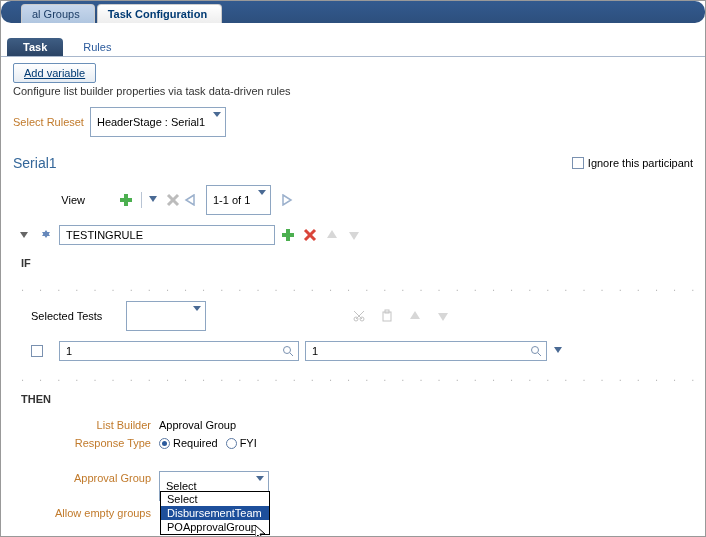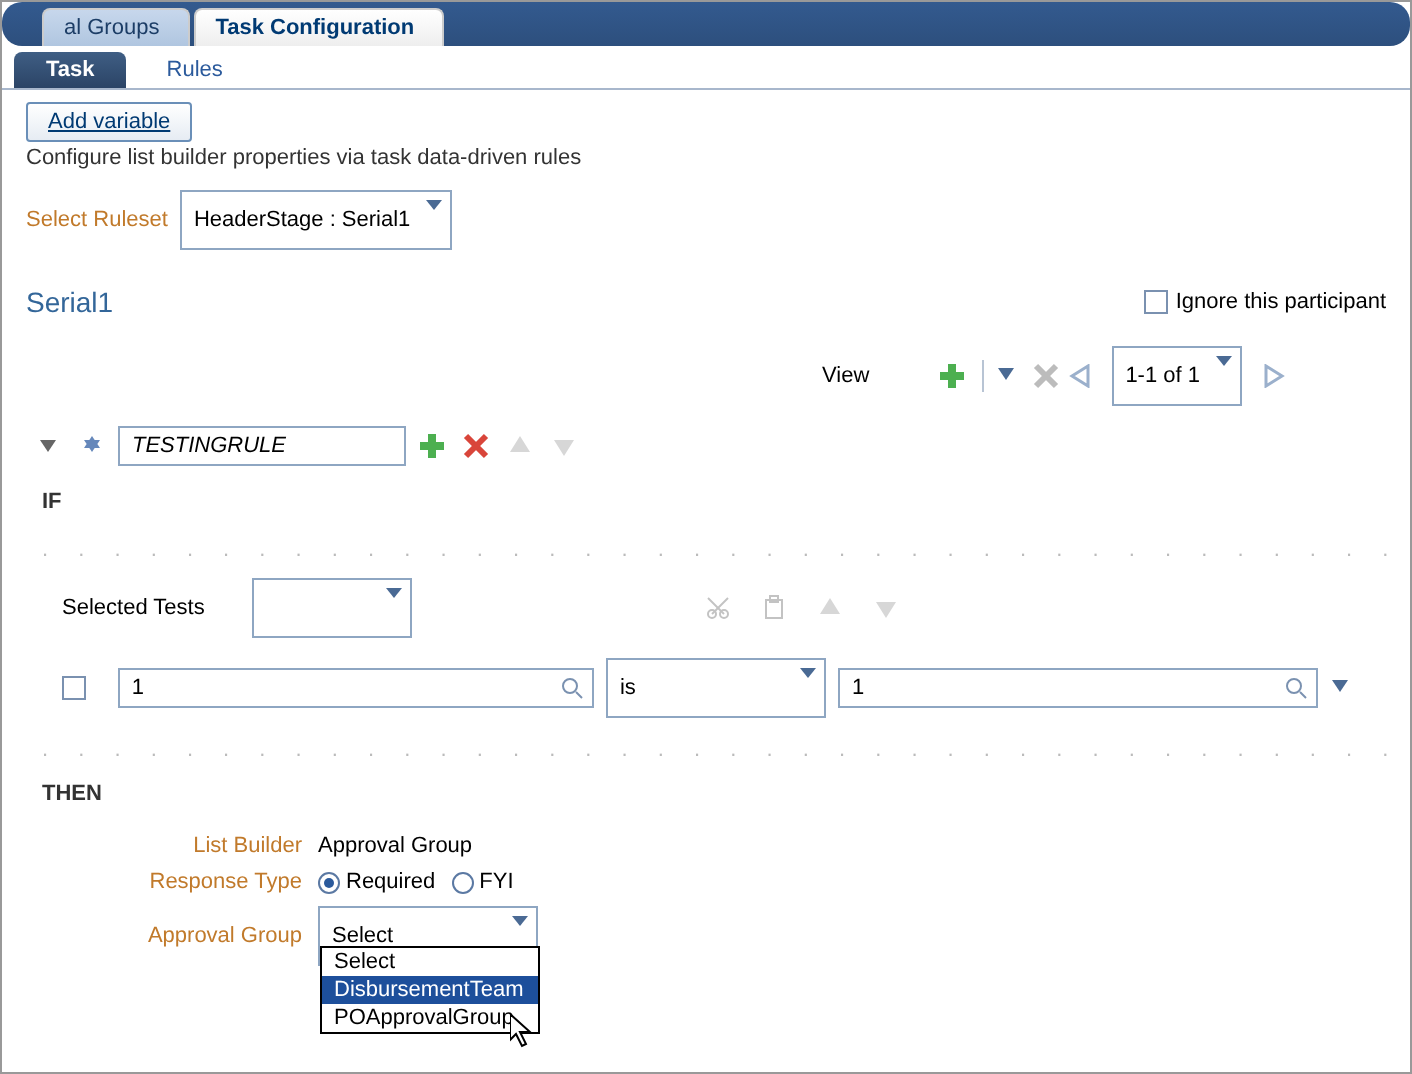--- a/index.html
+++ b/index.html
@@ -1,37 +1,37 @@
 <!DOCTYPE html>
 <html><head>
 <meta charset="utf-8">
 <style>
   * { box-sizing: border-box; margin: 0; padding: 0; font-family: Tahoma, Arial, sans-serif; font-size: 11px; }
   body { background: #fff; width: 706px; height: 537px; border: 1px solid #999; overflow: hidden; }
   .topbar { background: linear-gradient(#335a8f, #2d4f7d); height: 22px; display: flex; align-items: flex-end; padding-left: 20px; border-radius: 10px; }
   .tab-outer { background: linear-gradient(#fff,#eee); color: #003a73; padding: 3px 14px 3px 10px; border-radius: 4px 4px 0 0; margin-right: 2px; border-top:1px solid #ccc; border-left:1px solid #ccc; border-right:1px solid #ccc; }
   .tab-outer.inactive { background: linear-gradient(#c7d7ec,#b0c6e0); color: #1c3d66; }
-  .subtabs { height: 22px; display: flex; align-items: flex-end; padding-left: 6px; border-bottom: 1px solid #a8b7cc; }
+  .subtabs { height: 34px; display: flex; align-items: flex-end; padding-left: 6px; border-bottom: 1px solid #a8b7cc; }
   .subtab { padding: 3px 16px; border-radius: 4px 4px 0 0; margin-right: 4px; }
   .subtab.active { background: linear-gradient(#3f5e84, #2b4466); color: #fff; font-weight: bold; }
   .subtab.inactive { color: #2b5a9c; }
   .section { padding: 6px 12px; }
   .section-hdr { display:flex; justify-content:space-between; align-items:center; }
   .section-title { color: #336699; font-size: 14px; font-weight: normal; display:flex; align-items:center; gap:4px; }
   .add-var { border:1px solid #6a8fb8; color:#003a73; background:linear-gradient(#fff,#e6ecf3); padding:3px 10px; border-radius:2px; cursor:pointer; text-decoration:underline; }
   .hint { color:#333; margin-top:2px; }
   .ruleset-row { display:flex; align-items:center; gap:6px; margin-top:10px; }
   .orange-label { color:#c17a2b; }
   .combo { border:1px solid #8ea6c2; background:#fff; padding:2px 20px 2px 6px; position:relative; display:inline-flex; align-items:center; height:30px; }
   .combo .chev { position:absolute; right:4px; top:4px; width:0;height:0;border-left:4px solid transparent;border-right:4px solid transparent;border-top:5px solid #4a6a94; }
   .serial-bar { display:flex; justify-content:space-between; align-items:center; padding:4px 12px; margin-top:8px; }
   .serial-title { color:#336699; font-size:14px; }
   .checkbox { display:inline-flex; align-items:center; gap:4px; }
   .chk { width:12px; height:12px; border:1px solid #7a91b0; background:#fff; }
-  .view-row { display:flex; align-items:center; justify-content:flex-end; padding:2px 60px 2px 14px; margin-top:8px; }
+  .view-row { display:flex; align-items:center; justify-content:flex-start; padding:2px 60px 2px 14px; margin-top:8px; }
   .view-left { display:flex; align-items:center; gap:6px; }
   .pager { display:flex; align-items:center; gap:6px; }
   .arrow-btn, .icon-btn { width:18px; height:18px; display:inline-flex; align-items:center; justify-content:center; color:#79879c; }
   .arrow-btn svg, .icon-btn svg { display:block; }
   .rule-row { display:flex; align-items:center; gap:4px; padding:2px 14px; margin-top:6px; }
   .expander { width:18px;height:18px;display:inline-flex;align-items:center;justify-content:center;color:#555; }
   .text-input { border:1px solid #8ea6c2; background:#fff; padding:2px 6px; height:20px; }
   .dots { color:#bbb; letter-spacing:6px; padding:0 20px; margin-top:8px; white-space:nowrap; overflow:hidden; }
   .if-label, .then-label { color:#333; font-weight:bold; padding:4px 20px; margin-top:6px; }
   .tests-row { display:flex; align-items:center; gap:24px; padding:2px 30px; margin-top:6px; }
@@ -39,21 +39,21 @@
   .cond-row { display:flex; align-items:center; gap:6px; padding:2px 30px; margin-top:6px; }
   .search-input { border:1px solid #8ea6c2; background:#fff; height:20px; display:flex; align-items:center; position:relative; }
   .search-input input { border:none; outline:none; width:100%; padding:2px 20px 2px 6px; font-size:11px; }
   .mag { position:absolute; right:4px; top:3px; width:12px; height:12px; }
   .then-block { padding:4px 30px; }
   .form-row { display:flex; align-items:center; gap:8px; margin-top:6px; }
   .form-label { width:120px; text-align:right; color:#c17a2b; }
   .radio { display:inline-flex; align-items:center; gap:3px; }
   .radio-dot { width:11px;height:11px;border:1px solid #5b79a3;border-radius:50%;display:inline-flex;align-items:center;justify-content:center; }
   .radio-dot.checked::after { content:"";width:5px;height:5px;background:#2b5a9c;border-radius:50%; }
-  .dropdown-open { position:relative; }
+  .dropdown-open { position:relative;margin-top:16px; }
   .dropdown-menu { position:absolute; top:19px; left:0; border:1px solid #000; background:#fff; width:110px; z-index:10; }
   .dropdown-menu div { padding:1px 6px; }
   .dropdown-menu div.sel { background:#1d4f9b; color:#fff; }
   .cursor { position:absolute; left:94px; top:33px; pointer-events:none; }
   .divider-v { width:1px; height:16px; background:#b8c4d4; }
 </style>
 </head>
 <body>
 
 <div class="topbar">
@@ -133,21 +133,21 @@
       <svg width="10" height="10">
         <polygon points="1,2 9,2 5,8" fill="#666"></polygon>
       </svg>
     </span>
   <span class="expander">
       <svg width="12" height="12">
         <polygon points="2,3 10,3 6,9" fill="#6688bb"></polygon>
         <polygon points="2,7 10,7 6,1" fill="#6688bb"></polygon>
       </svg>
     </span>
-  <input class="text-input" style="width: 144px; font-style: italic;" value="TESTINGRULE">
+  <input class="text-input" style="width: 216px;" value="TESTINGRULE">
   <span class="icon-btn">
     <svg width="16" height="16">
         <rect x="6" y="2" width="4" height="12" fill="#4caf50"></rect>
         <rect x="2" y="6" width="12" height="4" fill="#4caf50"></rect>
       </svg>
   </span>
   <span class="icon-btn">
     <svg width="16" height="16">
         <line x1="3" y1="3" x2="13" y2="13" stroke="#d9453a" stroke-width="3"></line>
         <line x1="13" y1="3" x2="3" y2="13" stroke="#d9453a" stroke-width="3"></line>
@@ -204,24 +204,20 @@
 
 <div class="cond-row">
   <span class="chk"></span>
   <span style="width:4px;"></span>
   <span class="search-input" style="width:240px;">
     <input value="1" style="">
     <svg class="mag">
         <circle cx="5" cy="5" r="3.5" fill="none" stroke="#7a91b0"></circle>
         <line x1="8" y1="8" x2="11" y2="11" stroke="#7a91b0"></line>
       </svg>
-  </span>
-  <span class="combo" style="min-width:110px;">
-    <span>is</span>
-    <span class="chev"></span>
   </span>
   <span class="search-input" style="width:242px;">
     <input value="1" style="">
     <svg class="mag">
         <circle cx="5" cy="5" r="3.5" fill="none" stroke="#7a91b0"></circle>
         <line x1="8" y1="8" x2="11" y2="11" stroke="#7a91b0"></line>
       </svg>
   </span>
   <span><svg width="10" height="10">
         <polygon points="1,2 9,2 5,8" fill="#4a6a94"></polygon>
@@ -256,13 +252,16 @@
       <div class="dropdown-menu">
         <div>Select</div>
         <div class="sel">DisbursementTeam</div>
         <div>POApprovalGroup</div>
         <svg class="cursor" width="14" height="18">
             <polygon points="0,0 0,13 3,10 6,16 8,15 5,9 10,9" fill="#fff" stroke="#000" stroke-width="1"></polygon>
           </svg>
       </div>
     </span>
   </div>
+  <div class="form-row">
+    <span class="form-label">Allow empty groups</span>
+  </div>
 </div>
 
 </body></html>

